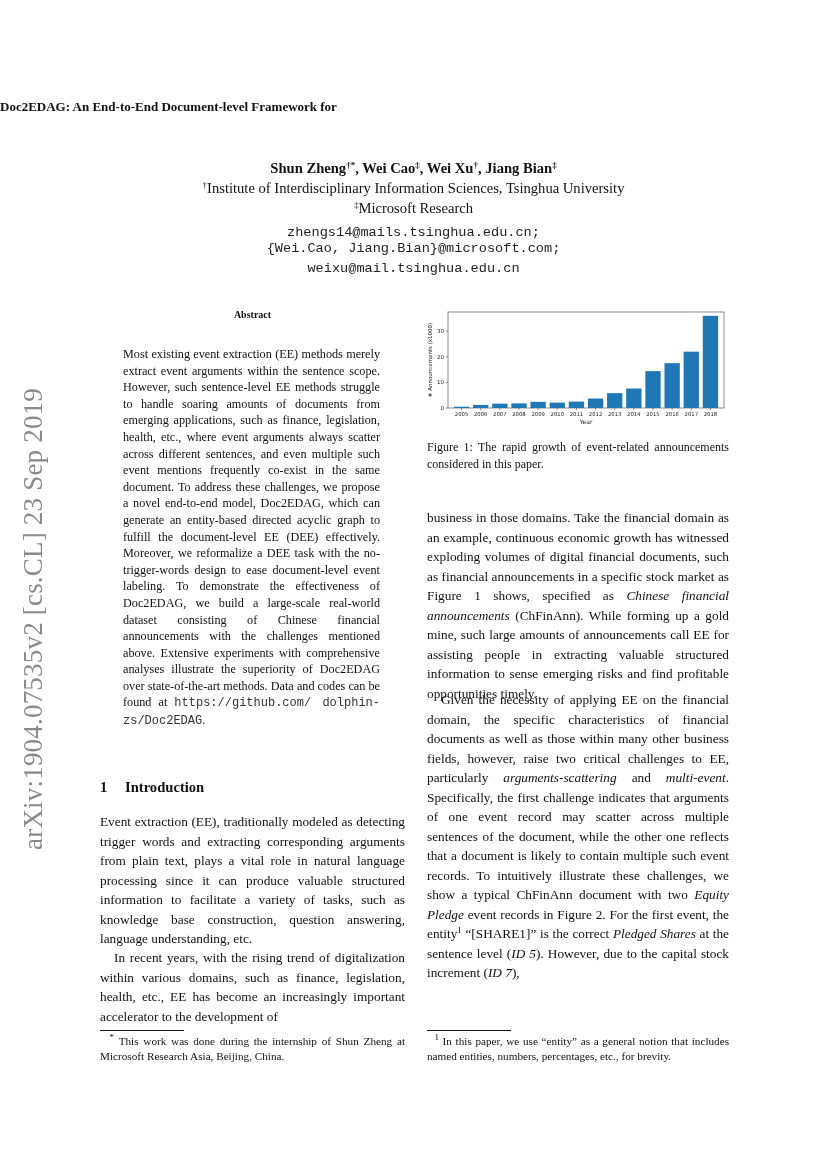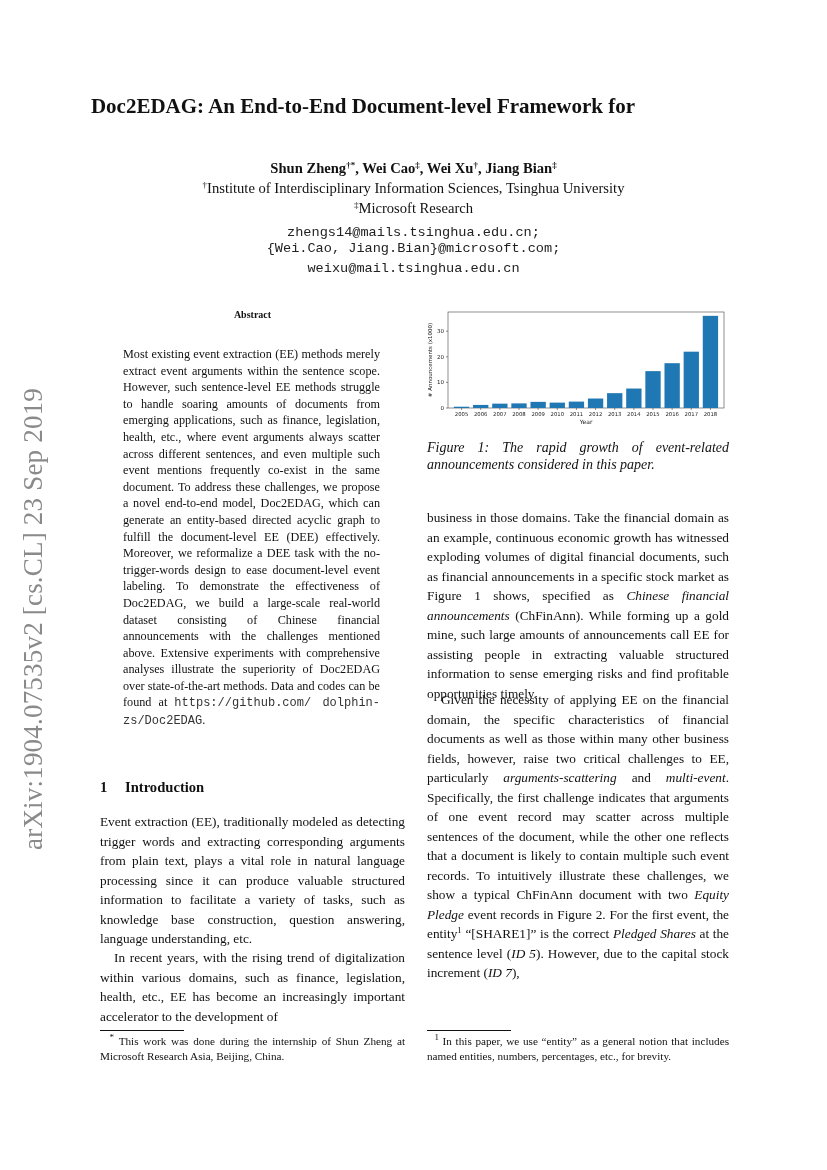--- a/index.html
+++ b/index.html
@@ -1,41 +1,41 @@
 <!DOCTYPE html>
 <html><head>
   <meta charset="utf-8">
   <style>
     html, body { margin: 0; padding: 0; background: #ffffff; }
     body { width: 827px; height: 1170px; position: relative; overflow: hidden;
            font-family: "Liberation Serif", "DejaVu Serif", serif; color: #111; }
     .abs { position: absolute; }
-    .title { left: 0; width: 726px; top: 95px; text-align: center; font-weight: bold;
-             font-size: 21px; line-height: 23px; }
+    .title { left: 0; width: 726px; top: 95px; font-weight: bold;
+             font-size: 13px; line-height: 23px; }
     .authors { left: 0; width: 827px; top: 158px; text-align: center; font-weight: bold;
                font-size: 14.6px; line-height: 20px; }
     .affil { left: 0; width: 827px; text-align: center; font-size: 14.6px; line-height: 20px; }
     .mono { font-family: "Liberation Mono", "DejaVu Sans Mono", monospace; }
     .email { left: 0; width: 827px; text-align: center; font-size: 13.6px; line-height: 20px; color: #222; }
     sup { font-size: 9px; line-height: 0; vertical-align: 5px; }
     .arxiv { left: 18px; top: 850px; transform-origin: 0 0; transform: rotate(-90deg);
              font-size: 27px; color: #8a8a8a; white-space: nowrap; letter-spacing: 0.2px; }
     .abstract-title { left: 100px; width: 305px; top: 309px; text-align: center;
                       font-weight: bold; font-size: 10px; }
     .abstract-body { left: 123px; width: 257px; top: 346px; font-size: 12.2px; line-height: 16.6px;
                      text-align: justify; hyphens: manual; }
     .col { font-size: 13.3px; line-height: 19.5px; text-align: justify; }
     .leftcol { left: 100px; width: 305px; }
     .rightcol { left: 427px; width: 302px; }
     .section-head { left: 100px; top: 779px; font-weight: bold; font-size: 14.6px; }
     .section-head .num { display: inline-block; width: 25px; }
     .indent { text-indent: 14px; }
     .fn-rule { height: 1px; background: #111; width: 84px; }
     .footnote { font-size: 11.2px; line-height: 15px; text-align: justify; }
-    .fig-caption { left: 427px; width: 302px; top: 439px; font-size: 14px; line-height: 17px; text-align: justify; font-style: italic; }
+    .fig-caption { left: 427px; width: 302px; top: 439px; font-size: 12px; line-height: 17px; text-align: justify; }
     .chart-wrap { left: 420px; top: 308px; width: 310px; height: 122px; }
     em { font-style: italic; }
     .tt { font-family: "Liberation Mono", "DejaVu Sans Mono", monospace; font-size: 12px; color: #333; }
     svg text { font-family: "DejaVu Sans", sans-serif; }
   </style>
 </head>
 <body>
 
 <div class="abs arxiv">arXiv:1904.07535v2  [cs.CL]  23 Sep 2019</div>
 

